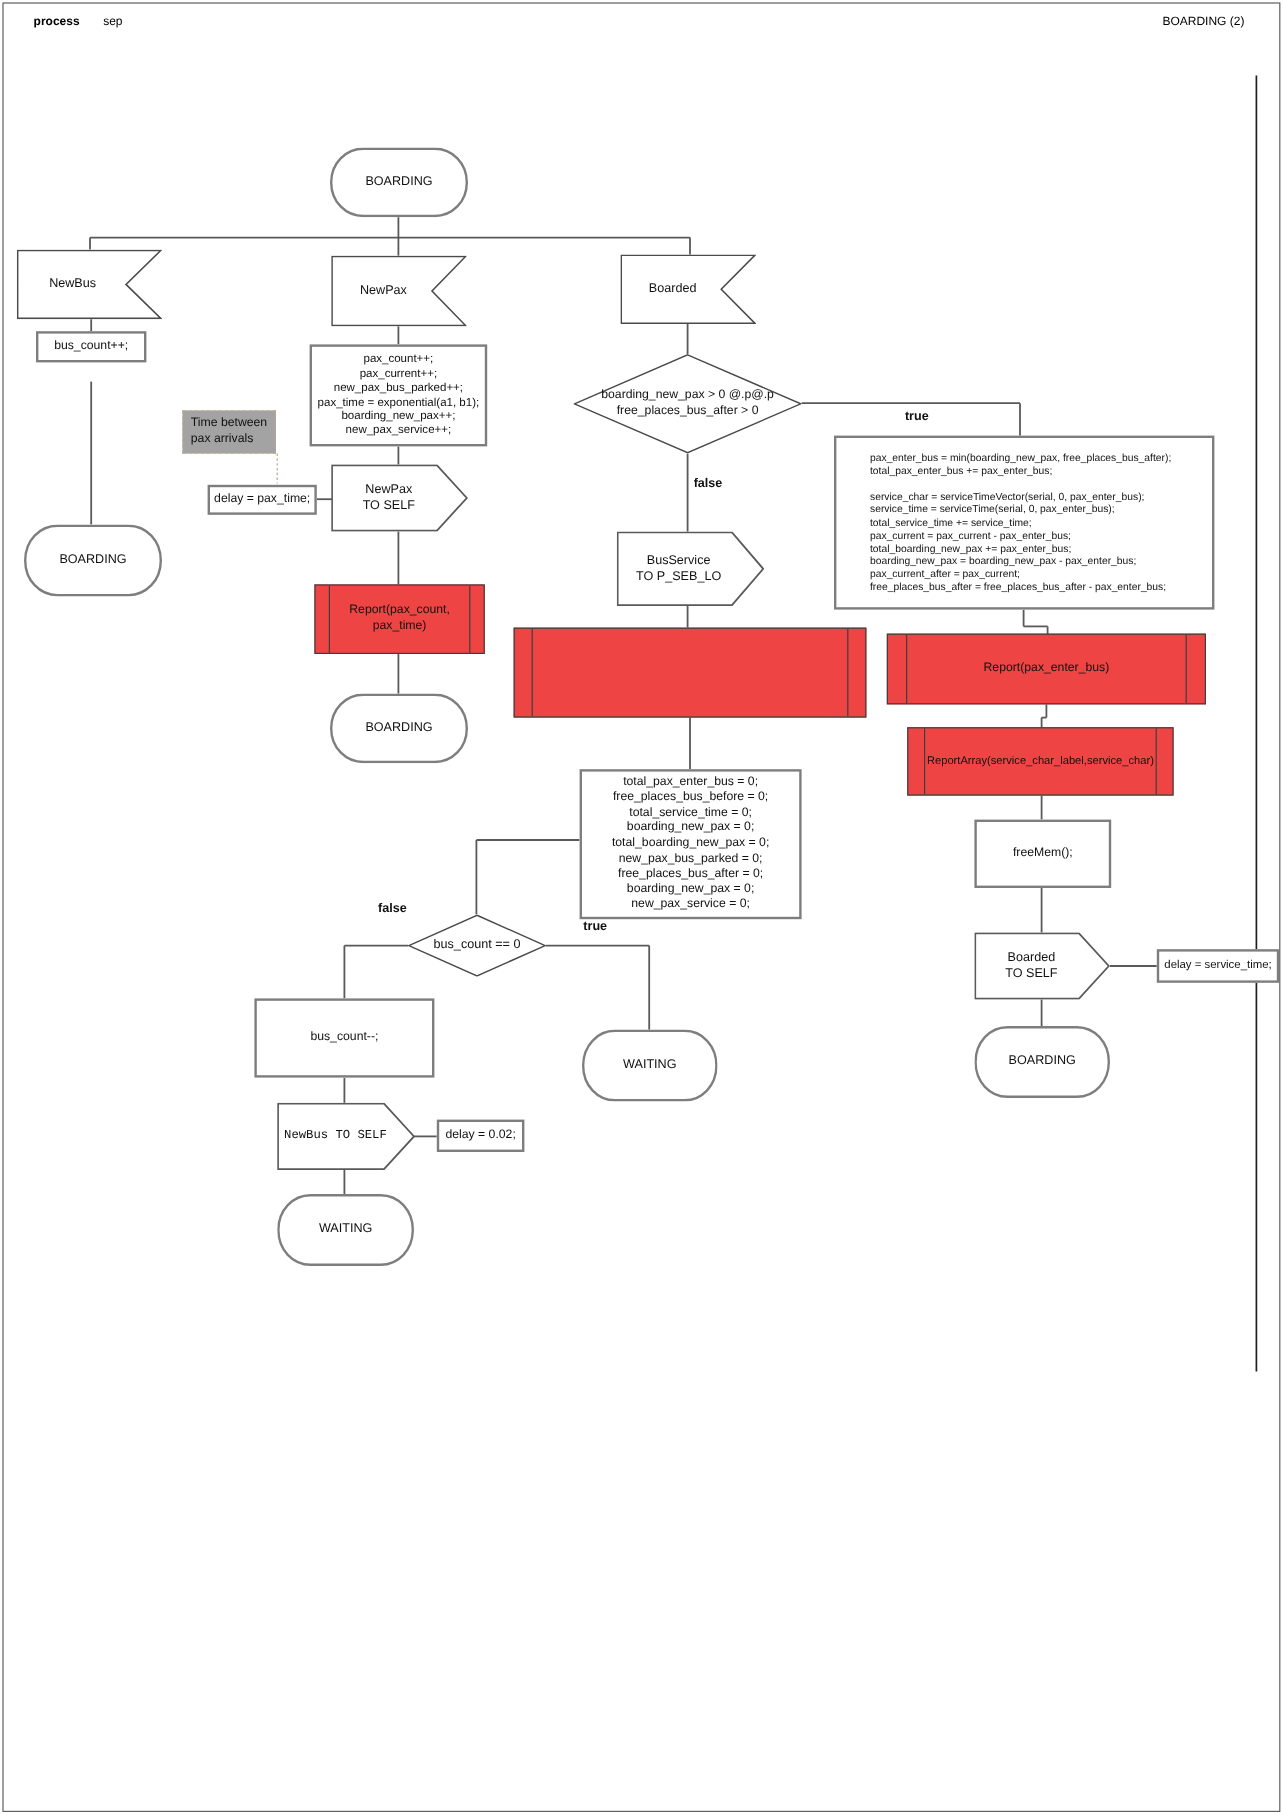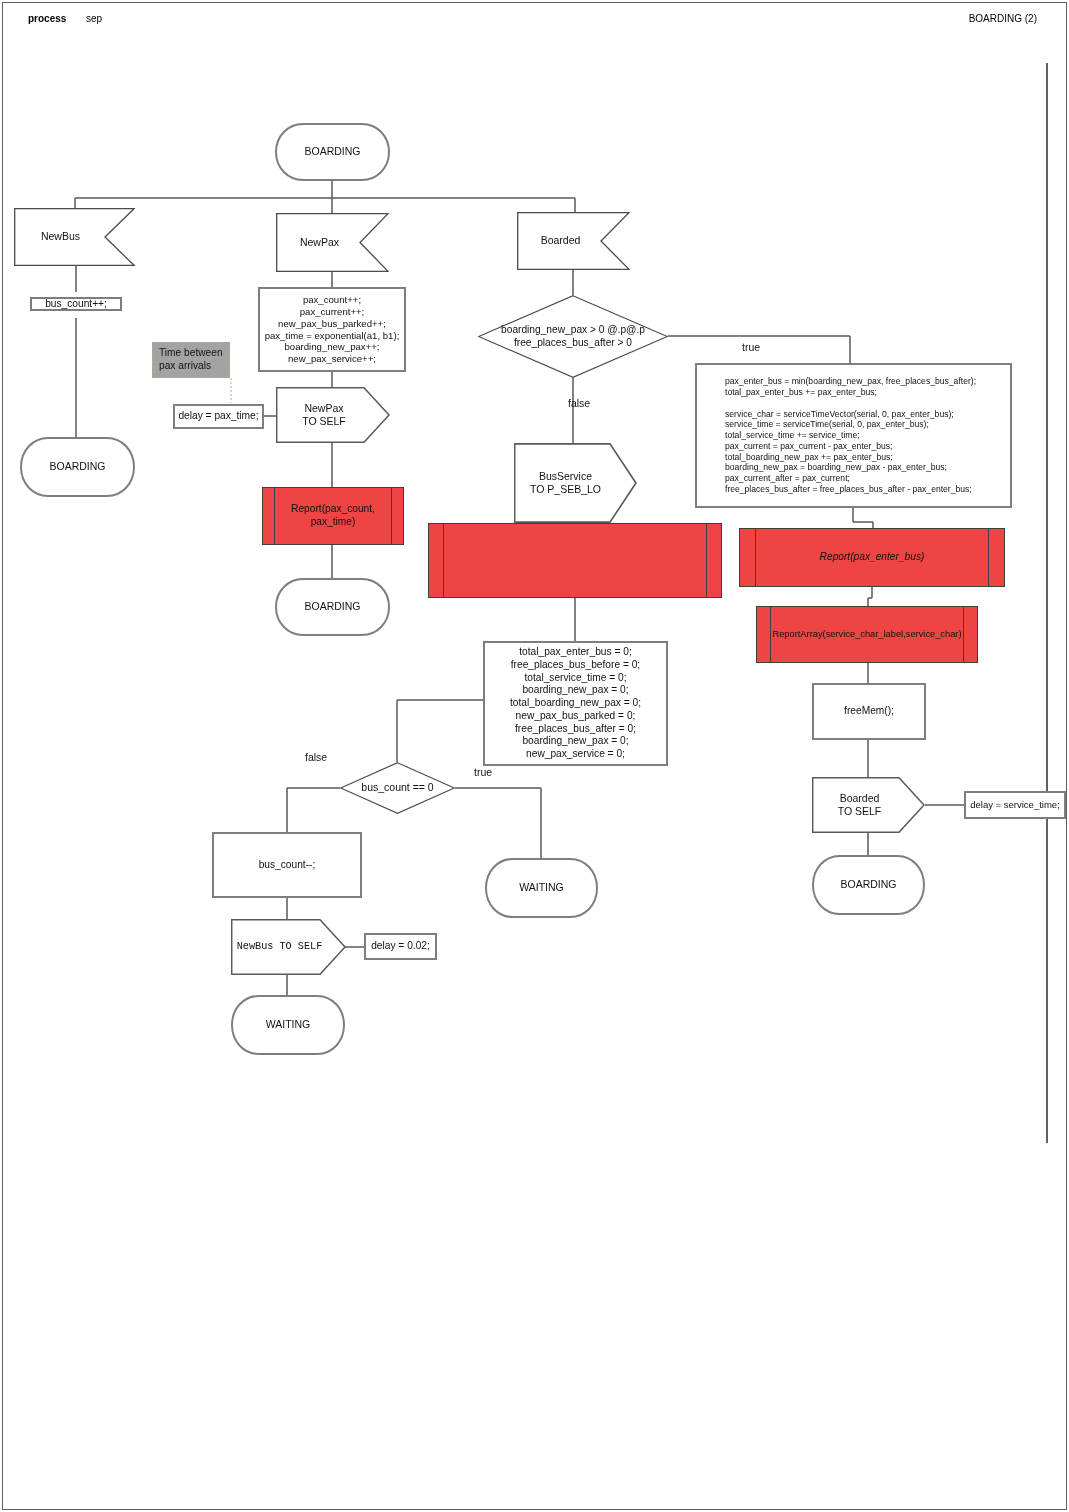--- a/index.html
+++ b/index.html
@@ -9,21 +9,21 @@
   .hdr{position:absolute;top:13px;font-size:10px;color:#000;}
   #wires{position:absolute;left:0;top:0;}
   .node{position:absolute;display:flex;align-items:center;justify-content:center;text-align:center;box-sizing:border-box;}
   .node .lbl{position:relative;z-index:2;white-space:pre-line;line-height:1.25;}
   .shape{position:absolute;inset:0;width:100%;height:100%;z-index:1;}
   .box{background:#fff;border:2px solid #7e7e7e;font-size:10.2px;}
   .predef{background:#ef4444;border:1.2px solid #3f3f3f;}
   .predef .bar{position:absolute;top:0;bottom:0;width:0;border-left:1.2px solid #3f3f3f;z-index:2;}
   .note{background:#a3a3a3;border:1px dashed #b3a98c;font-size:10.2px;text-align:left;justify-content:flex-start;padding-left:6px;}
   .lbl-left{text-align:left;}
-  .small-tag{position:absolute;font-size:10.5px;z-index:3;}
+  .small-tag{position:absolute;font-size:10.5px;text-align:center;z-index:3;font-weight:bold;}
   .fs8{font-size:8.6px;line-height:12.1px!important;}
   .fs9{font-size:9.3px;}
   .fs95{font-size:9.5px;}
   .fs96{font-size:9.6px;}
   .fs10{font-size:10.2px;}
   .fs105{font-size:10.5px;}
 </style>
 </head>
 <body>
 
@@ -82,21 +82,21 @@
     <div class="lbl">BOARDING</div>
   </div>
 
   <div class="node fs105" style="left:14px;top:208px;width:121px;height:58px;padding-right:28px;">
     <svg class="shape" viewBox="0 0 121 58" preserveAspectRatio="none">
         <polygon points="0.7,0.7 120,0.7 91,29 120,57.3 0.7,57.3" fill="#fff" stroke="#4a4a4a" stroke-width="1.3"></polygon>
       </svg>
     <div class="lbl">NewBus</div>
   </div>
 
-  <div class="node box" style="left:30px;top:297px;width:92px;height:14px;">
+  <div class="node box" style="left:30px;top:276px;width:92px;height:26px;">
     <div class="lbl">bus_count++;</div>
   </div>
 
   <div class="node fs105" style="left:20px;top:437px;width:115px;height:60px;">
     <svg class="shape" viewBox="0 0 115 58" preserveAspectRatio="none">
         <path d="M 28,1 L 87,1 C 102,1 114,13 114,29 C 114,45 102,57 87,57 L 28,57 C 13,57 1,45 1,29 C 1,13 13,1 28,1 Z" fill="#fff" stroke="#7e7e7e" stroke-width="2"></path>
       </svg>
     <div class="lbl">BOARDING</div>
   </div>
 
@@ -171,21 +171,21 @@
 service_char = serviceTimeVector(serial, 0, pax_enter_bus);
 service_time = serviceTime(serial, 0, pax_enter_bus);
 total_service_time += service_time;
 pax_current = pax_current - pax_enter_bus;
 total_boarding_new_pax += pax_enter_bus;
 boarding_new_pax = boarding_new_pax - pax_enter_bus;
 pax_current_after = pax_current;
 free_places_bus_after = free_places_bus_after - pax_enter_bus;</div>
   </div>
 
-  <div class="node fs105" style="left:514px;top:443px;width:123px;height:80px;padding-right:20px;">
+  <div class="node fs105" style="left:514px;top:443px;width:123px;height:62px;padding-right:20px;">
     <svg class="shape" viewBox="0 0 123 62" preserveAspectRatio="none">
         <polygon points="0.7,0.7 96,0.7 122,31 96,61.3 0.7,61.3" fill="#fff" stroke="#5a5a5a" stroke-width="1.5"></polygon>
       </svg>
     <div class="lbl">BusService
 TO P_SEB_LO</div>
   </div>
 
   <div class="node predef fs9" style="left:428px;top:523px;width:294px;height:75px;">
     <div class="bar" style="left:14px;"></div>
     <div class="bar" style="right:14px;"></div>
@@ -234,21 +234,21 @@
     <div class="lbl">delay = 0.02;</div>
   </div>
 
   <div class="node fs105" style="left:231px;top:995px;width:114px;height:60px;">
     <svg class="shape" viewBox="0 0 115 58" preserveAspectRatio="none">
         <path d="M 28,1 L 87,1 C 102,1 114,13 114,29 C 114,45 102,57 87,57 L 28,57 C 13,57 1,45 1,29 C 1,13 13,1 28,1 Z" fill="#fff" stroke="#7e7e7e" stroke-width="2"></path>
       </svg>
     <div class="lbl">WAITING</div>
   </div>
 
-  <div class="node predef fs10" style="left:739px;top:528px;width:266px;height:59px;font-style:italic;">
+  <div class="node predef fs10" style="left:739px;top:528px;width:266px;height:59px;">
     <div class="bar" style="left:15px;"></div>
     <div class="bar" style="right:15px;"></div>
     <div class="lbl">Report(pax_enter_bus)</div>
   </div>
 
   <div class="node box fs10" style="left:812px;top:683px;width:114px;height:57px;">
     <div class="lbl">freeMem();</div>
   </div>
 
   <div class="node predef fs9" style="left:756px;top:606px;width:222px;height:57px;">

